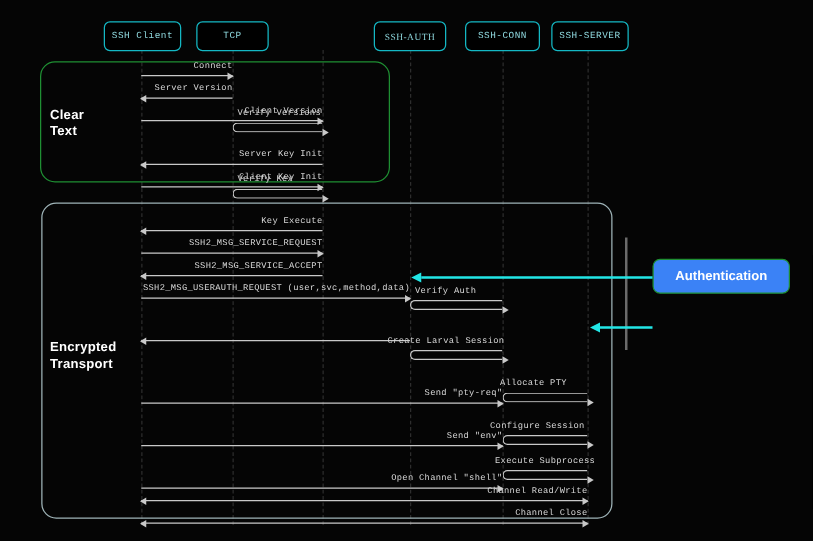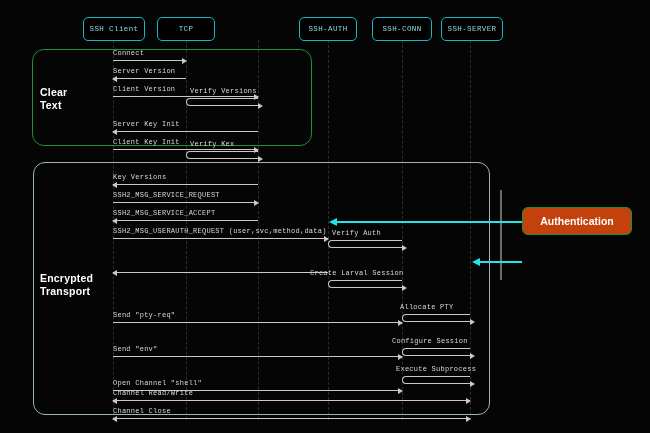--- a/index.html
+++ b/index.html
@@ -78,21 +78,21 @@
   .msg .head.r { right: -1px; border-left: 5px solid #c9c9c9; }
   .msg .head.l { left: -1px;  border-right: 5px solid #c9c9c9; }
 
   .msg-label {
     position: absolute;
     color: #d8d8d8;
     font-family: "Liberation Mono", monospace;
     font-size: 7px;
     letter-spacing: .25px;
     white-space: nowrap;
-    text-align: left;
+    text-align: right;
   }
 
   
   .loop {
     position: absolute;
     box-sizing: border-box;
     border: 1px solid #c9c9c9;
     border-right: none;
     border-radius: 6px 0 0 6px;
     height: 8px;
@@ -105,21 +105,21 @@
     border-bottom: 3px solid transparent;
     border-left: 5px solid #c9c9c9;
   }
 
   
   .callout {
     position: absolute;
     box-sizing: border-box;
     border: 1.3px solid #1f8f33;
     border-radius: 6px;
-    background: #c2410c;
+    background: #3b82f6;
     color: #ffffff;
     font-size: 10.5px;
     font-weight: bold;
     display: flex;
     align-items: center;
     justify-content: center;
     white-space: nowrap;
   }
   .pointer {
     position: absolute;
@@ -151,21 +151,21 @@
     <div class="lifeline" style="left: 402px; top: 40px; height: 380px;"></div>
     <div class="lifeline" style="left: 470px; top: 40px; height: 380px;"></div>
     <div class="region clear" style="left: 32px; top: 49px; width: 280px; height: 97px;"></div>
     <div class="region-label" style="left: 40px; top: 86px;">Clear
 Text</div>
     <div class="region enc" style="left: 33px; top: 162px; width: 457px; height: 253px;"></div>
     <div class="region-label" style="left: 40px; top: 272px;">Encrypted
 Transport</div>
     <div class="actor" style="left: 83px; top: 17px; width: 62px;">SSH Client</div>
     <div class="actor" style="left: 157px; top: 17px; width: 58px;">TCP</div>
-    <div class="actor" style="left: 299px; top: 17px; width: 58px;">SSH-AUTH</div>
+    <div class="actor" style="left: 299px; top: 17px; width: 58px; font-family: Liberation Serif, serif;">SSH-AUTH</div>
     <div class="actor" style="left: 372px; top: 17px; width: 60px;">SSH-CONN</div>
     <div class="actor" style="left: 441px; top: 17px; width: 62px;">SSH-SERVER</div>
     <div class="msg" style="left: 113px; top: 60px; width: 73px;">
       <span class="head r"></span>
     </div>
     <div class="msg-label" style="left: 113px; width: 73px; top: 49px;">Connect</div>
     <div class="msg" style="left: 113px; top: 78px; width: 73px;">
       <span class="head l"></span>
     </div>
     <div class="msg-label" style="left: 113px; width: 73px; top: 67px;">Server Version</div>
@@ -177,21 +177,21 @@
       <span class="head l"></span>
     </div>
     <div class="msg-label" style="left: 113px; width: 145px; top: 120px;">Server Key Init</div>
     <div class="msg" style="left: 113px; top: 149px; width: 145px;">
       <span class="head r"></span>
     </div>
     <div class="msg-label" style="left: 113px; width: 145px; top: 138px;">Client Key Init</div>
     <div class="msg" style="left: 113px; top: 184px; width: 145px;">
       <span class="head l"></span>
     </div>
-    <div class="msg-label" style="left: 113px; width: 145px; top: 173px;">Key Versions</div>
+    <div class="msg-label" style="left: 113px; width: 145px; top: 173px;">Key Execute</div>
     <div class="msg" style="left: 113px; top: 202px; width: 145px;">
       <span class="head r"></span>
     </div>
     <div class="msg-label" style="left: 113px; width: 145px; top: 191px;">SSH2_MSG_SERVICE_REQUEST</div>
     <div class="msg" style="left: 113px; top: 220px; width: 145px;">
       <span class="head l"></span>
     </div>
     <div class="msg-label" style="left: 113px; width: 145px; top: 209px;">SSH2_MSG_SERVICE_ACCEPT</div>
     <div class="msg" style="left: 113px; top: 238px; width: 215px;">
       <span class="head r"></span>

